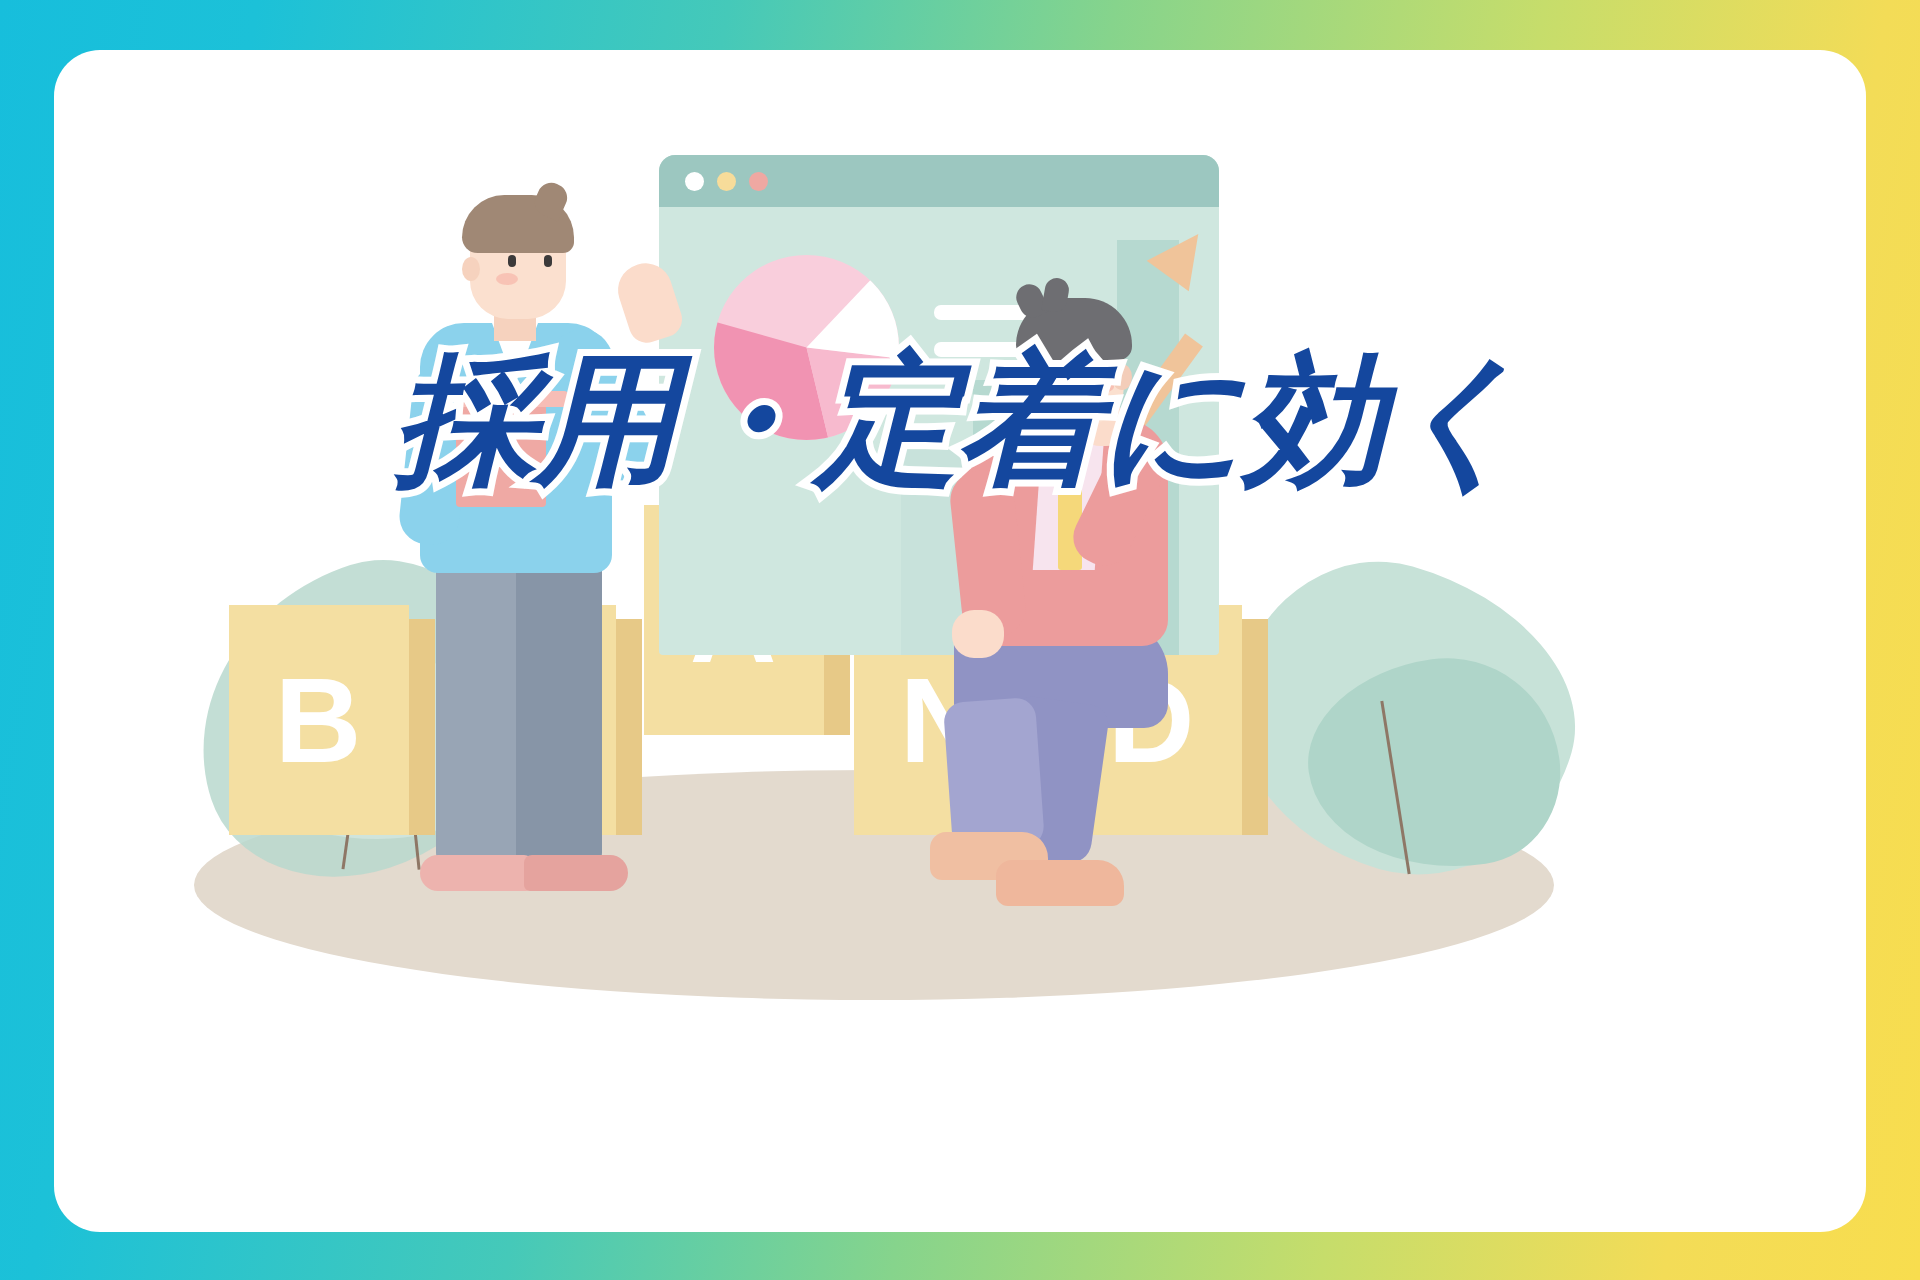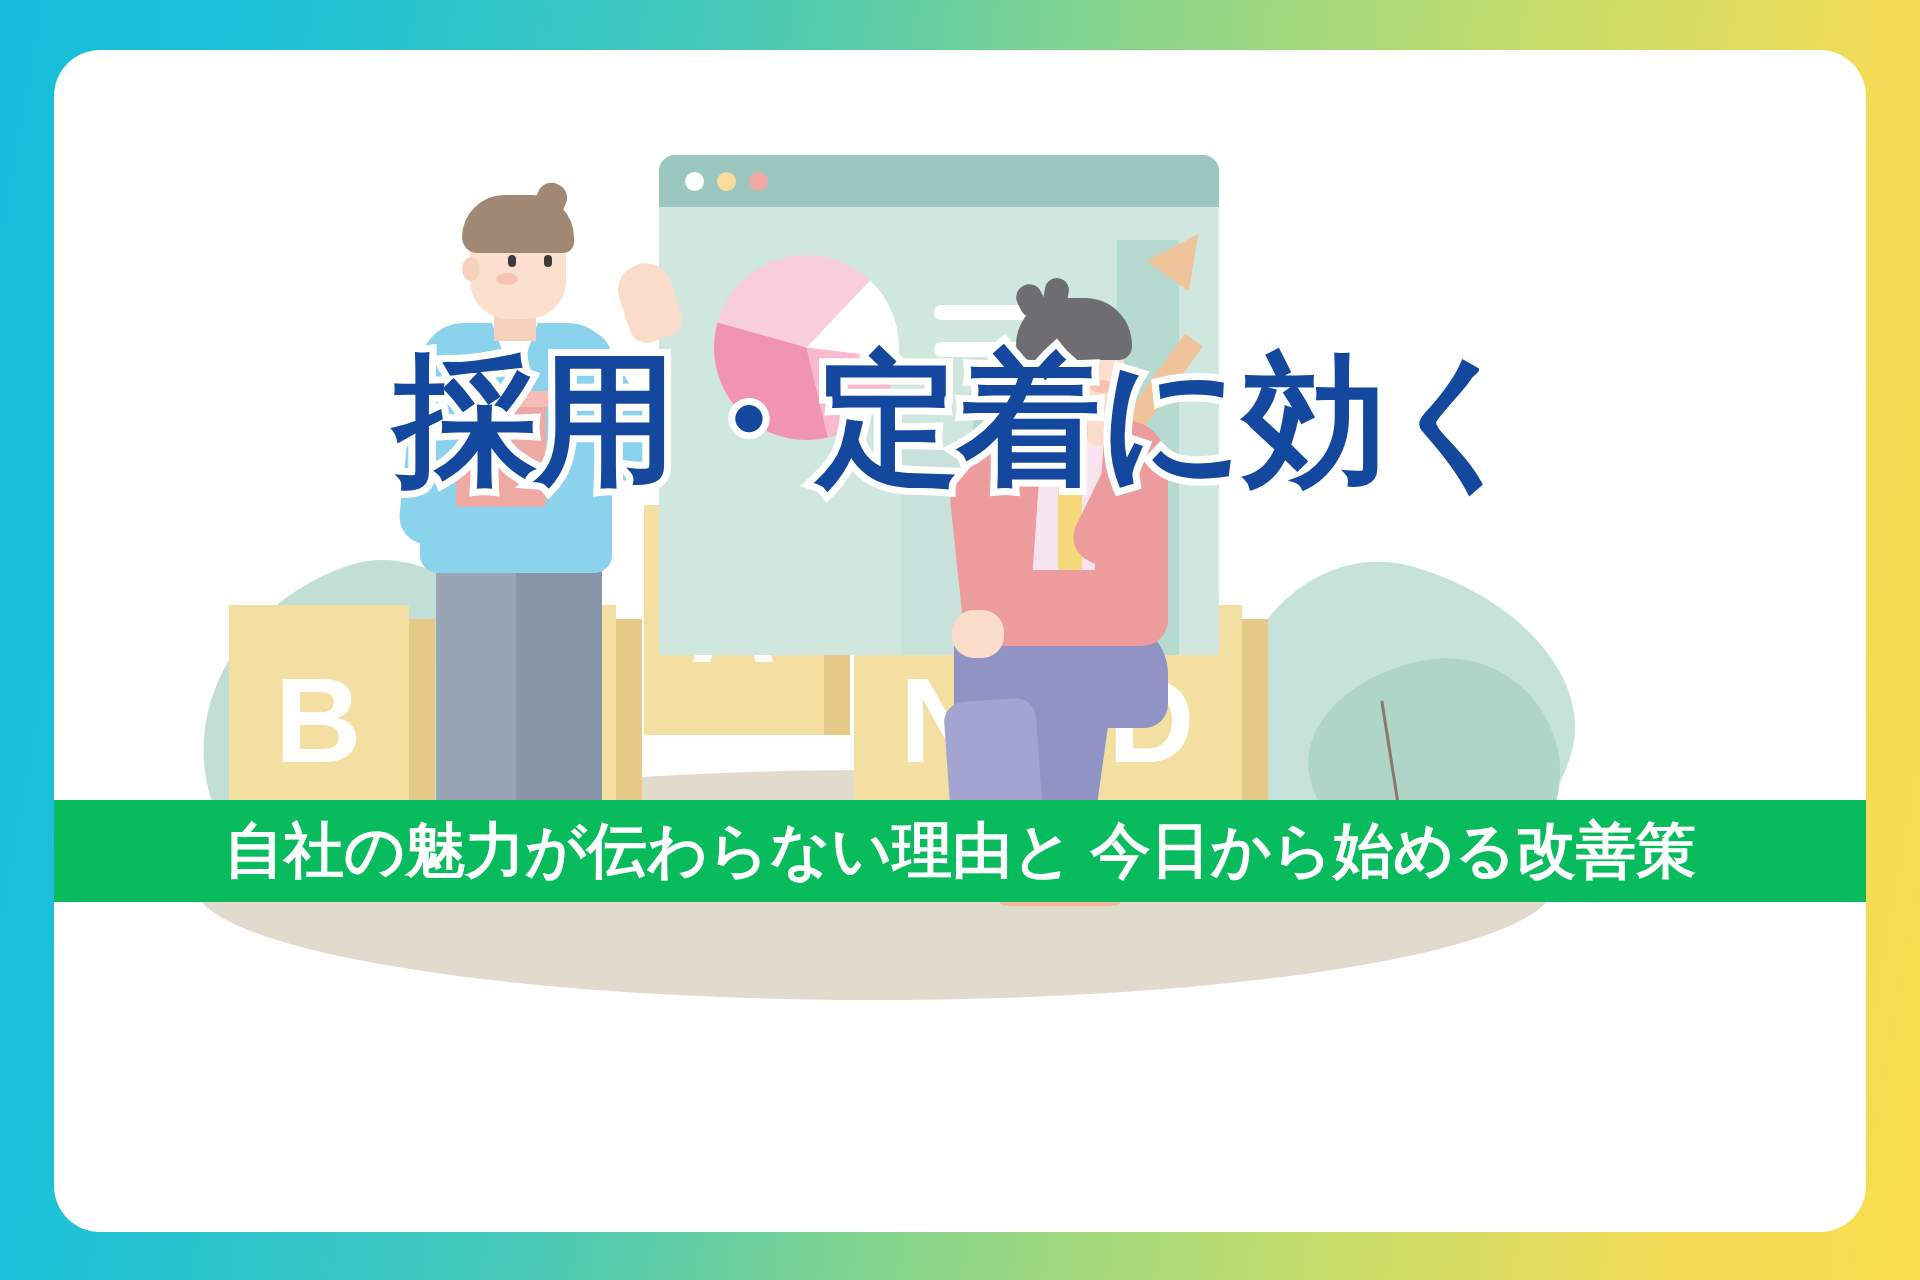--- a/index.html
+++ b/index.html
@@ -102,21 +102,21 @@
   }
 
   
   #p1{position:absolute;left:330px;top:125px;width:300px;height:680px;}
   .sh{position:absolute;}
 
   
   #p2{position:absolute;left:880px;top:270px;width:360px;height:600px;}
 
   
-  #textwrap{position:absolute;left:0;top:0;width:1812px;height:1182px;}
+  #textwrap{position:absolute;left:0;top:0;width:1812px;height:1182px;font-style:italic;}
 
   .tl{
     position:absolute;left:12px;width:1790px;
     font-family:"Liberation Sans","DejaVu Sans",sans-serif;
     font-weight:700;color:#14479E;
     font-size:143px;line-height:1;letter-spacing:-2px;
     text-align:center;white-space:nowrap;
     -webkit-text-stroke:14px #FFFFFF;
     paint-order:stroke fill;
   }
@@ -268,19 +268,16 @@
         <div class="sh" style="left:116px;top:42px;width:8px;height:12px;background:#3C3A3A;border-radius:4px;"></div>
         <div class="sh" style="left:152px;top:42px;width:8px;height:12px;background:#3C3A3A;border-radius:4px;"></div>
         <div class="sh" style="left:156px;top:60px;width:24px;height:13px;background:#F7BBAE;border-radius:50%;opacity:.85;"></div>
       </div>
 
     </div>
 
     <div id="textwrap">
       <div class="tl" id="title1">採用・定着に効く</div>
 
-      <div id="greenband">
-        <span id="subtitle">自社の魅力が伝わらない理由と 今日から始める改善策</span>
-      </div>
     </div>
 
   </div>
 </div>
 
 </body></html>

